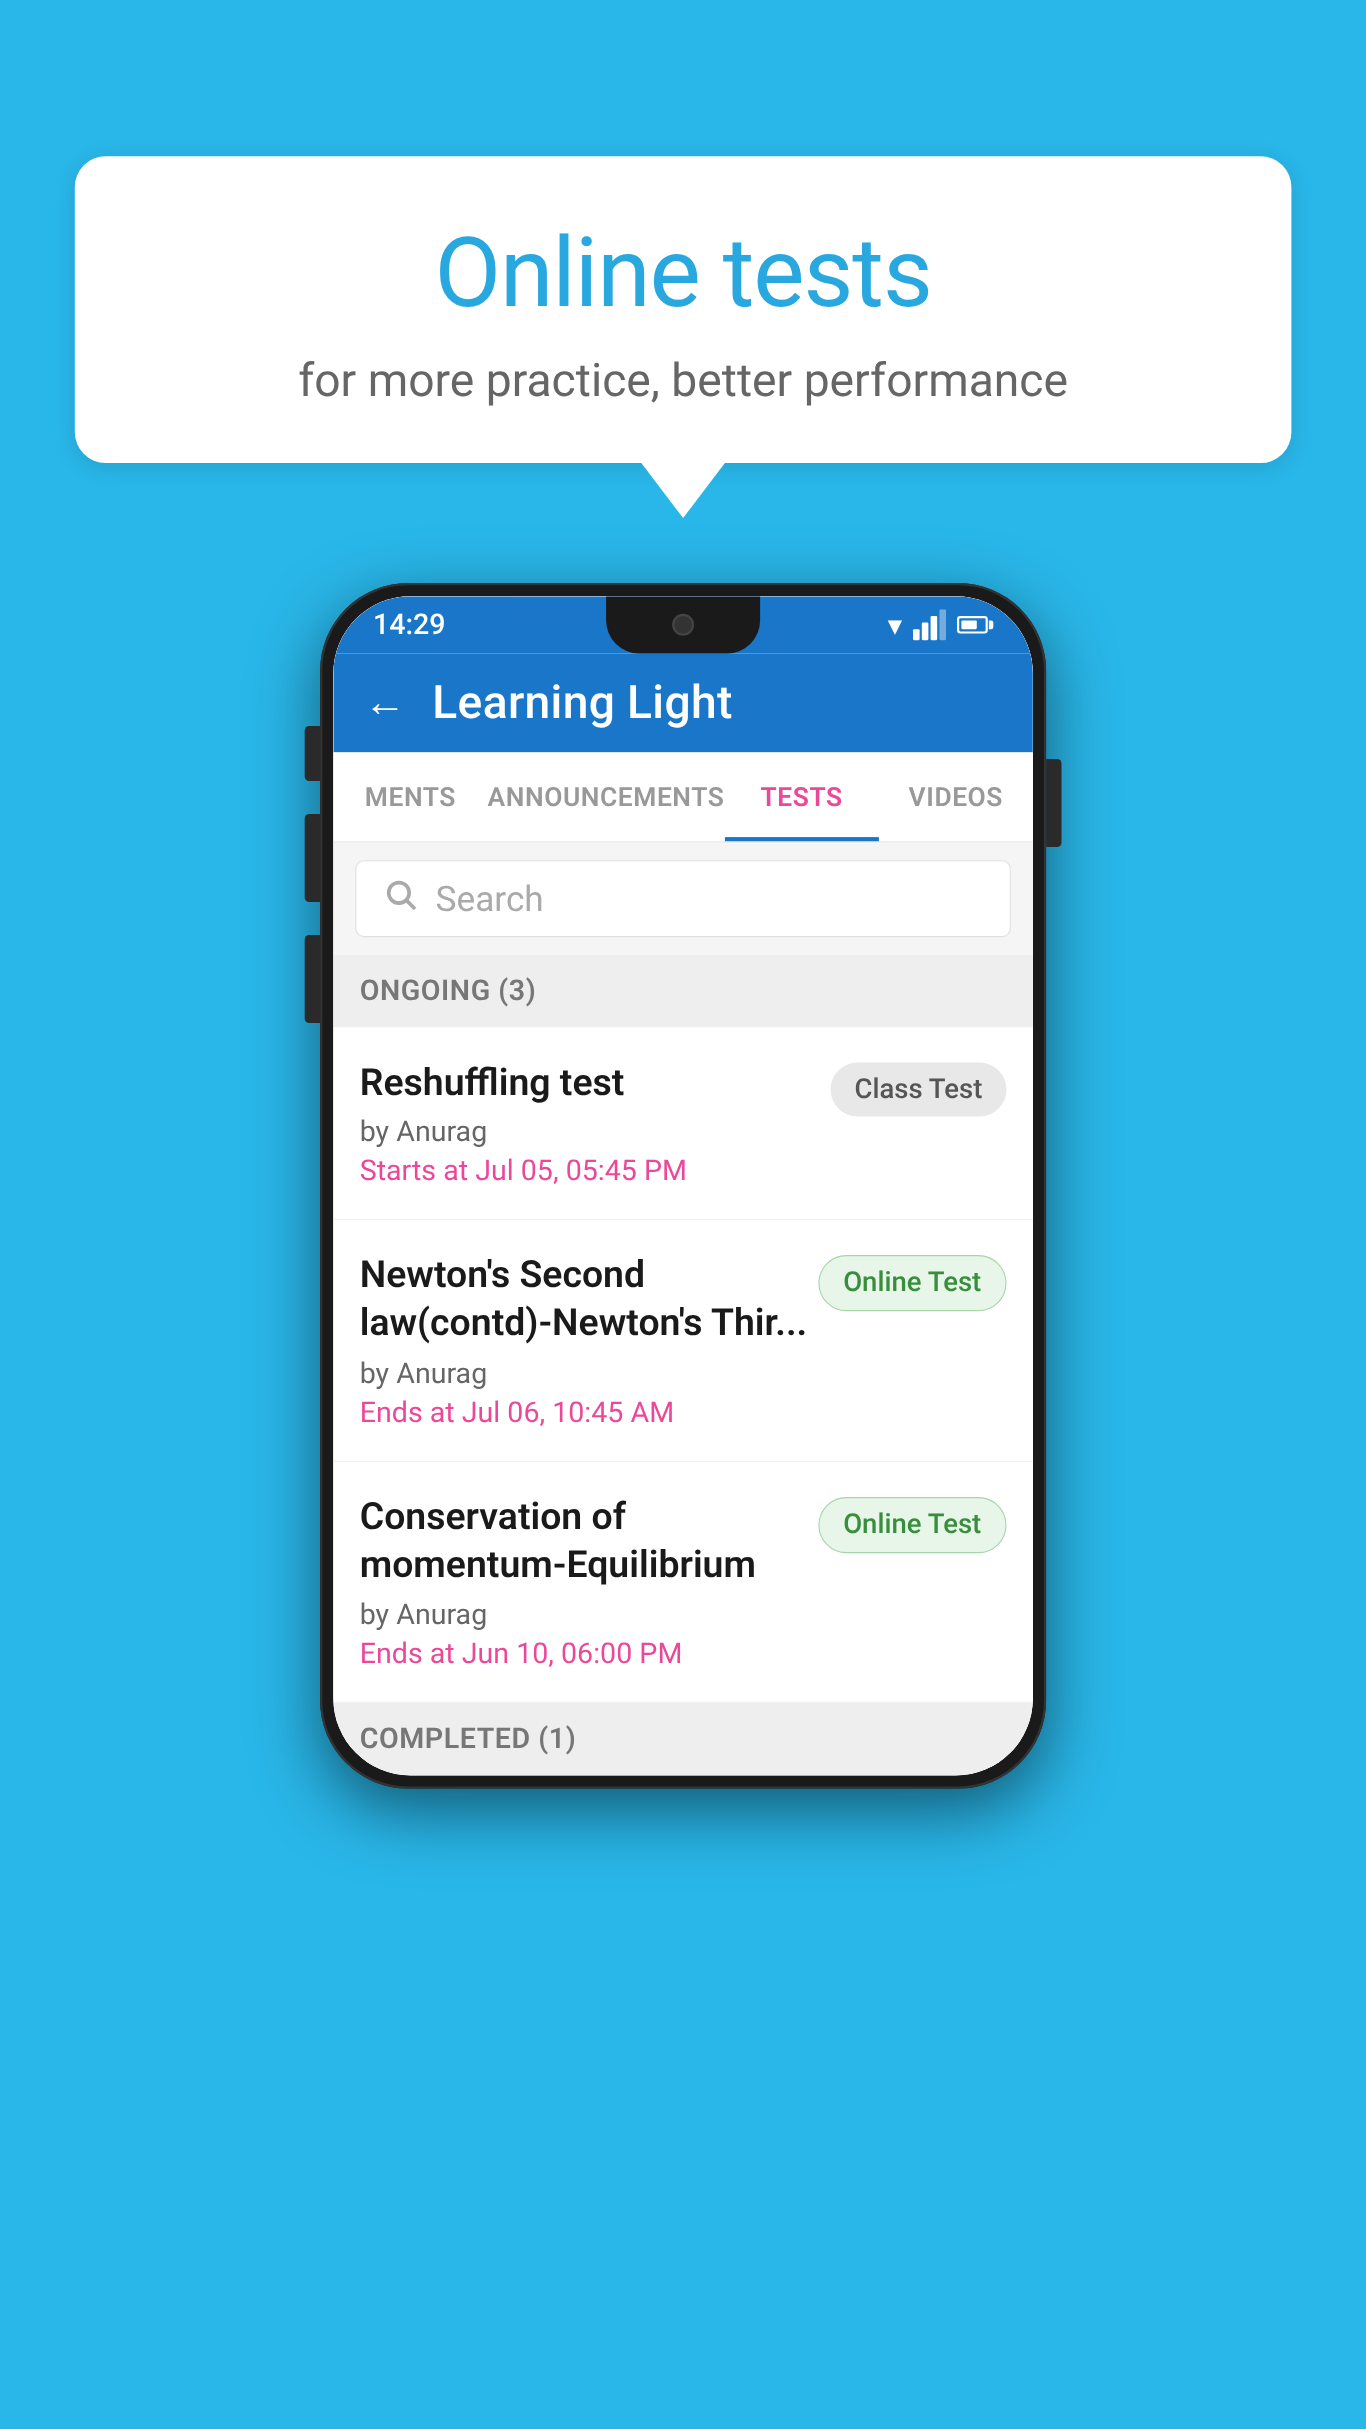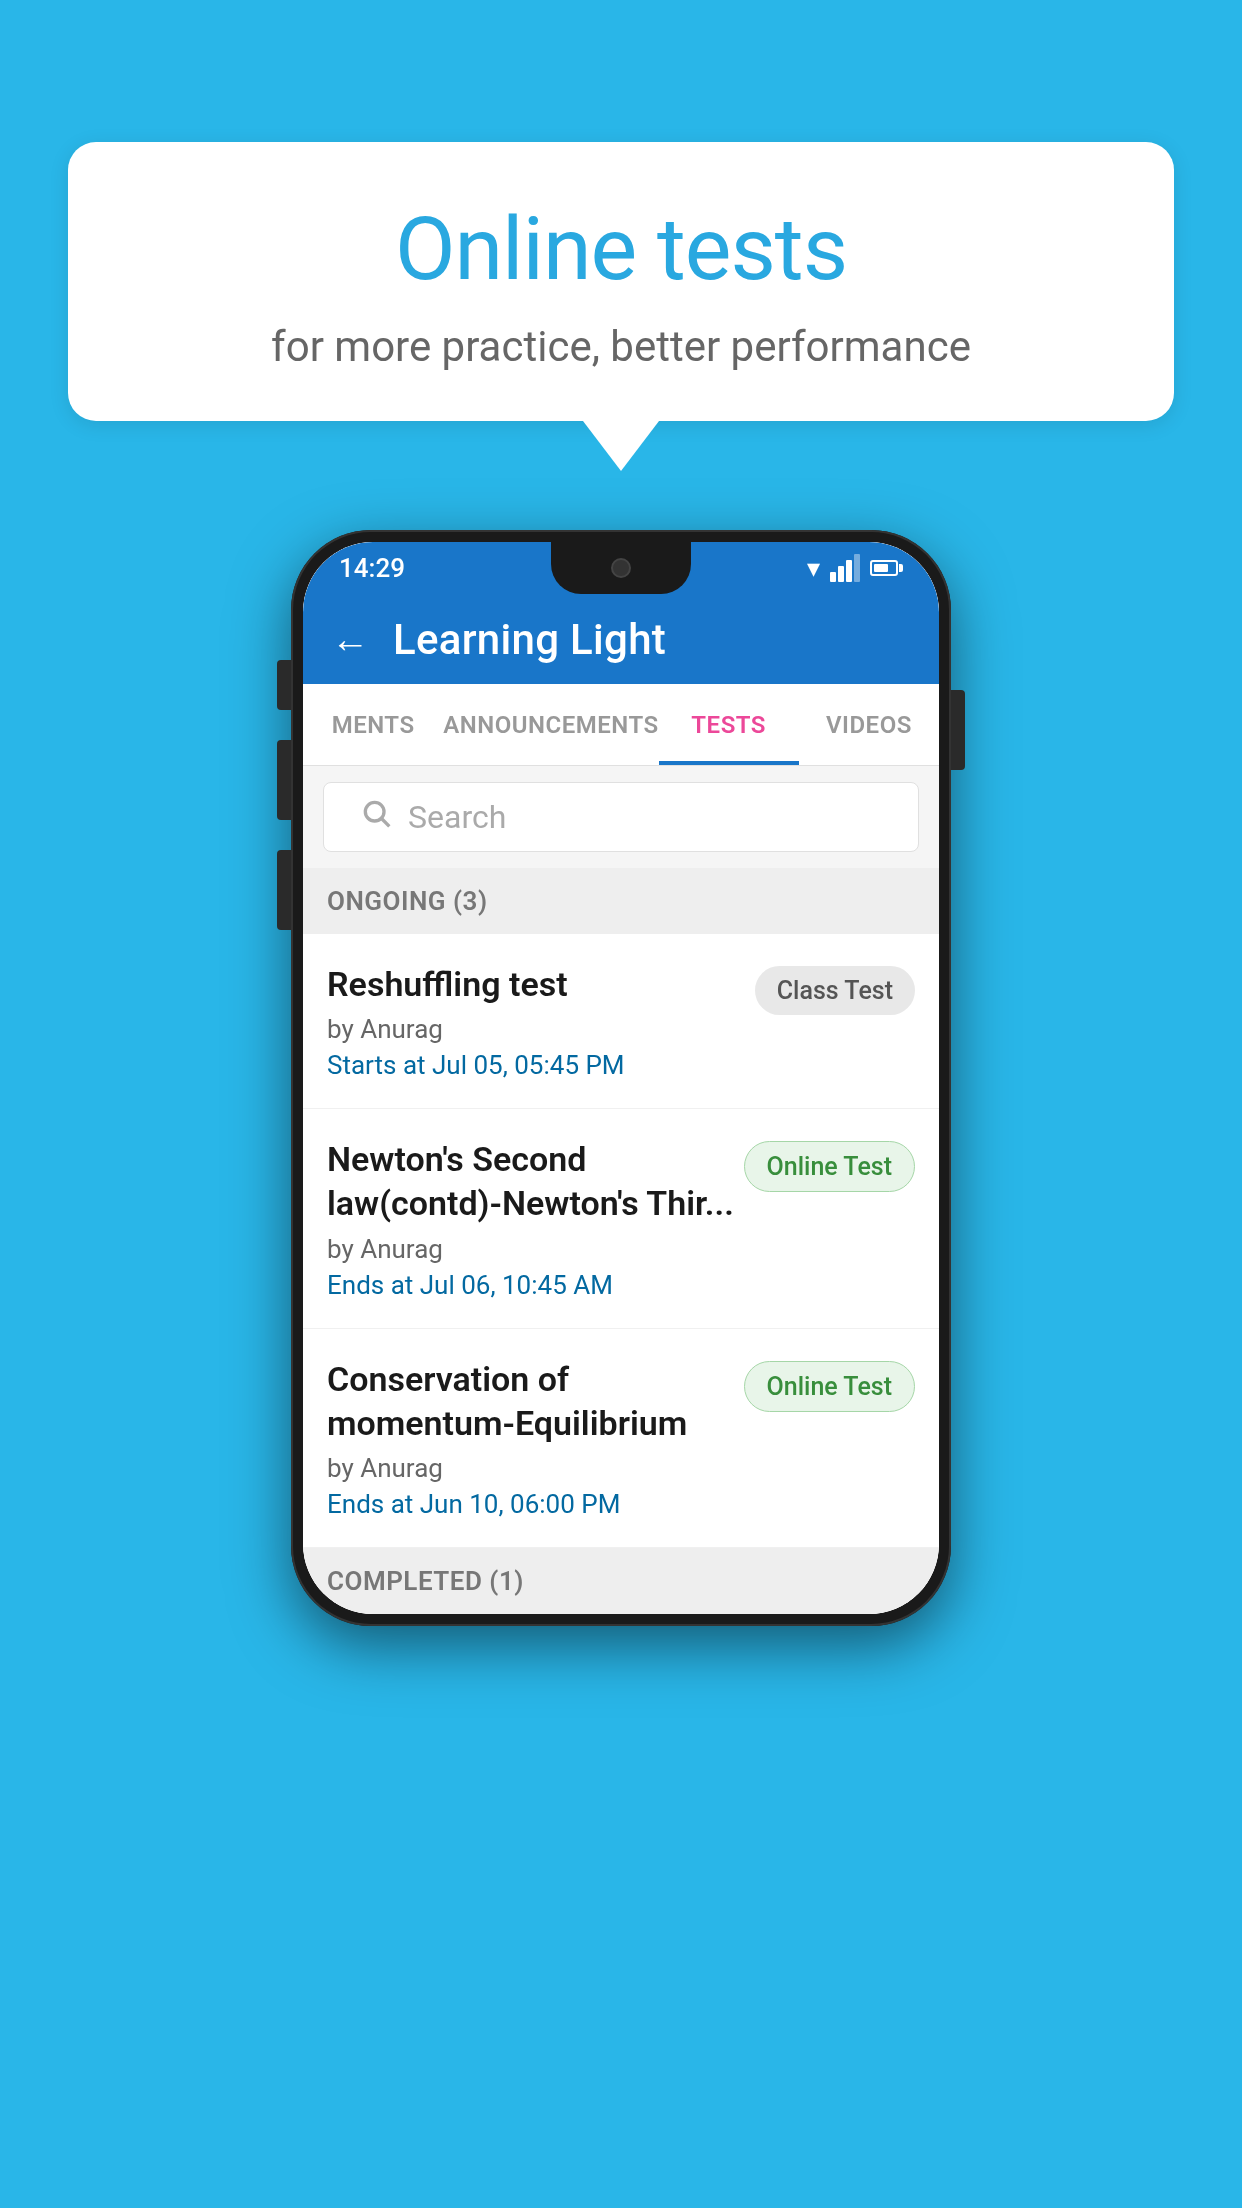--- a/index.html
+++ b/index.html
@@ -201,21 +201,21 @@
       padding: 16px 20px;
     }
 
     .search-bar {
       background: #ffffff;
       border: 1px solid #e0e0e0;
       border-radius: 8px;
       height: 70px;
       display: flex;
       align-items: center;
-      padding: 0 36px;
+      padding: 0 24px;
       gap: 16px;
     }
 
     .search-icon-svg {
       color: #aaaaaa;
       font-size: 32px;
     }
 
     .search-text {
       color: #aaaaaa;
@@ -258,21 +258,21 @@
     }
 
     .test-author {
       font-size: 26px;
       color: #666666;
       margin-bottom: 6px;
     }
 
     .test-date {
       font-size: 26px;
-      color: #0369a1;
+      color: #ec4899;
     }
 
     .test-badge {
       border-radius: 30px;
       padding: 10px 22px;
       font-size: 25px;
       font-weight: 500;
       white-space: nowrap;
       margin-top: 4px;
       flex-shrink: 0;

